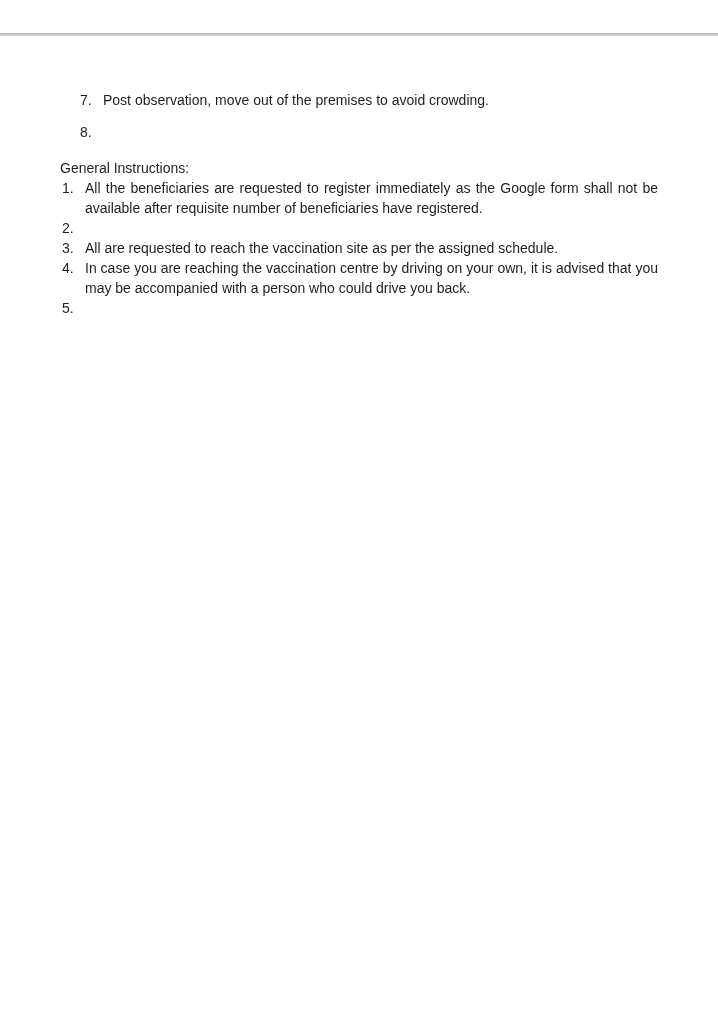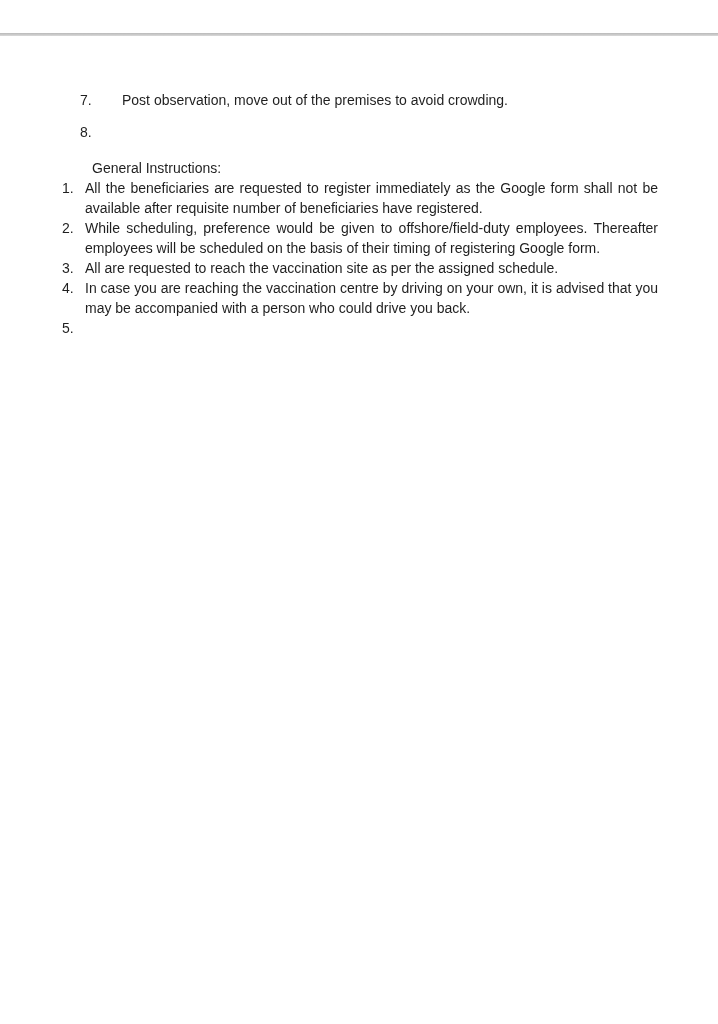--- a/index.html
+++ b/index.html
@@ -28,27 +28,27 @@
   }
   .list { list-style: none; }
   .list-item { display: flex; align-items: flex-start; }
   .num { flex: 0 0 auto; }
   .txt { text-align: justify; }
 
   
   .continued-list { margin-top: 54px; }
   .continued-list .list-item { padding-left: 80px; }
   .continued-list .num { width: 23px; }
-  .continued-list .txt { width: 555px; margin-left: 19px; }
+  .continued-list .txt { width: 555px; }
   .continued-list .list-item + .list-item { margin-top: 12px; }
 
   
   .section-heading {
     margin-top: 16px;
-    padding-left: 92px;
+    padding-left: 60px;
     font-size: 14px;
     line-height: 20px;
     font-weight: normal;
   }
 
   
   .instructions-list .list-item { padding-left: 62px; }
   .instructions-list .num { width: 23px; }
   .instructions-list .txt { width: 573px; }
 </style>
@@ -71,21 +71,20 @@
 
   <div class="section-heading">General Instructions:</div>
 
   <div class="list instructions-list">
     <div class="list-item">
       <span class="num">1.</span>
       <div class="txt">All the beneficiaries are requested to register immediately as the Google form shall not be available after requisite number of beneficiaries have registered.</div>
     </div>
     <div class="list-item">
       <span class="num">2.</span>
-      <div class="txt">While scheduling, preference would be given to offshore/field-duty employees. Thereafter employees will be scheduled on the basis of their timing of registering Google form.</div>
     </div>
     <div class="list-item">
       <span class="num">3.</span>
       <div class="txt">All are requested to reach the vaccination site as per the assigned schedule.</div>
     </div>
     <div class="list-item">
       <span class="num">4.</span>
       <div class="txt">In case you are reaching the vaccination centre by driving on your own, it is advised that you may be accompanied with a person who could drive you back.</div>
     </div>
     <div class="list-item">

